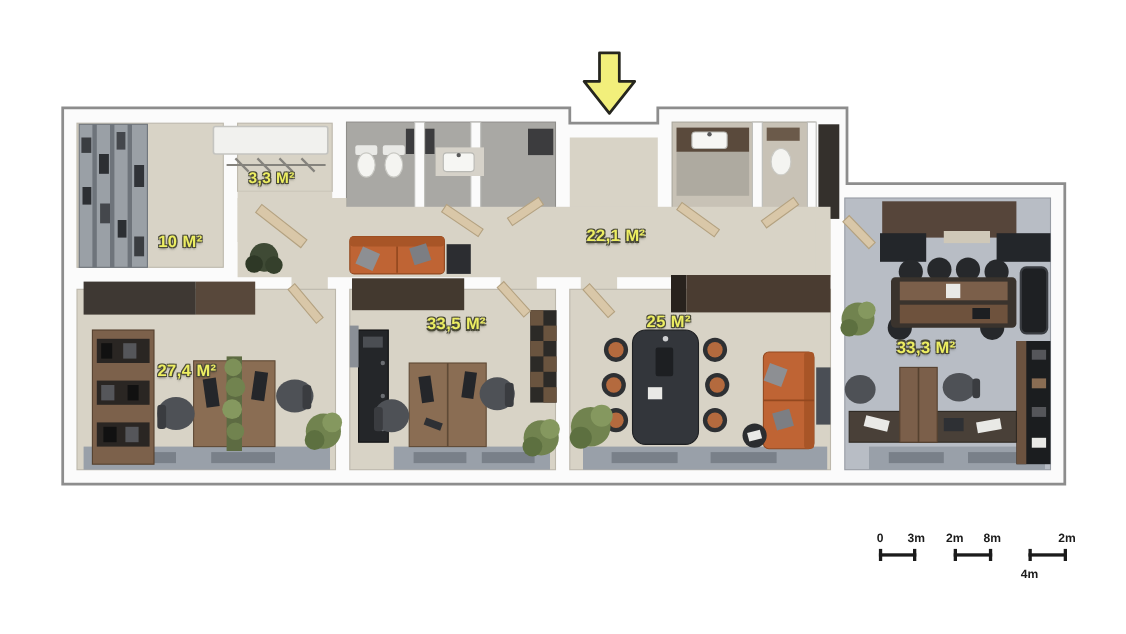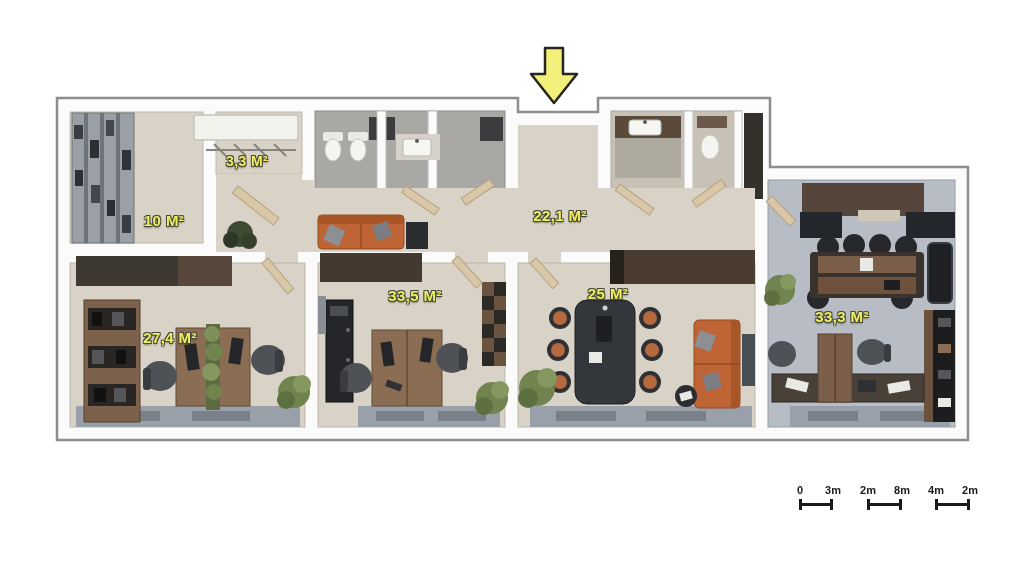--- a/index.html
+++ b/index.html
@@ -389,20 +389,20 @@
 <div class="room-label" style="left:170px;top:337px;">27,4 M²</div>
 <div class="room-label" style="left:415px;top:295px;">33,5 M²</div>
 <div class="room-label" style="left:608px;top:293px;text-align:center;">25 M²</div>
 <div class="room-label" style="left:842px;top:316px;">33,3 M²</div>
 
 <div id="scalebar">
   <span class="lbl" style="left:10px;">0</span>
   <span class="lbl" style="left:43px;">3m</span>
   <span class="lbl" style="left:78px;">2m</span>
   <span class="lbl" style="left:112px;">8m</span>
-  <span class="lbl" style="left:146px;">4m</span>
+  <span class="lbl" style="left:146px;margin-top:32px;">4m</span>
   <span class="lbl" style="left:180px;">2m</span>
   <div class="seg" style="left:9px;width:34px;"></div>
   <div class="seg" style="left:77px;width:35px;"></div>
   <div class="seg" style="left:145px;width:35px;"></div>
 </div>
 
 </div>
 
 </body></html>

